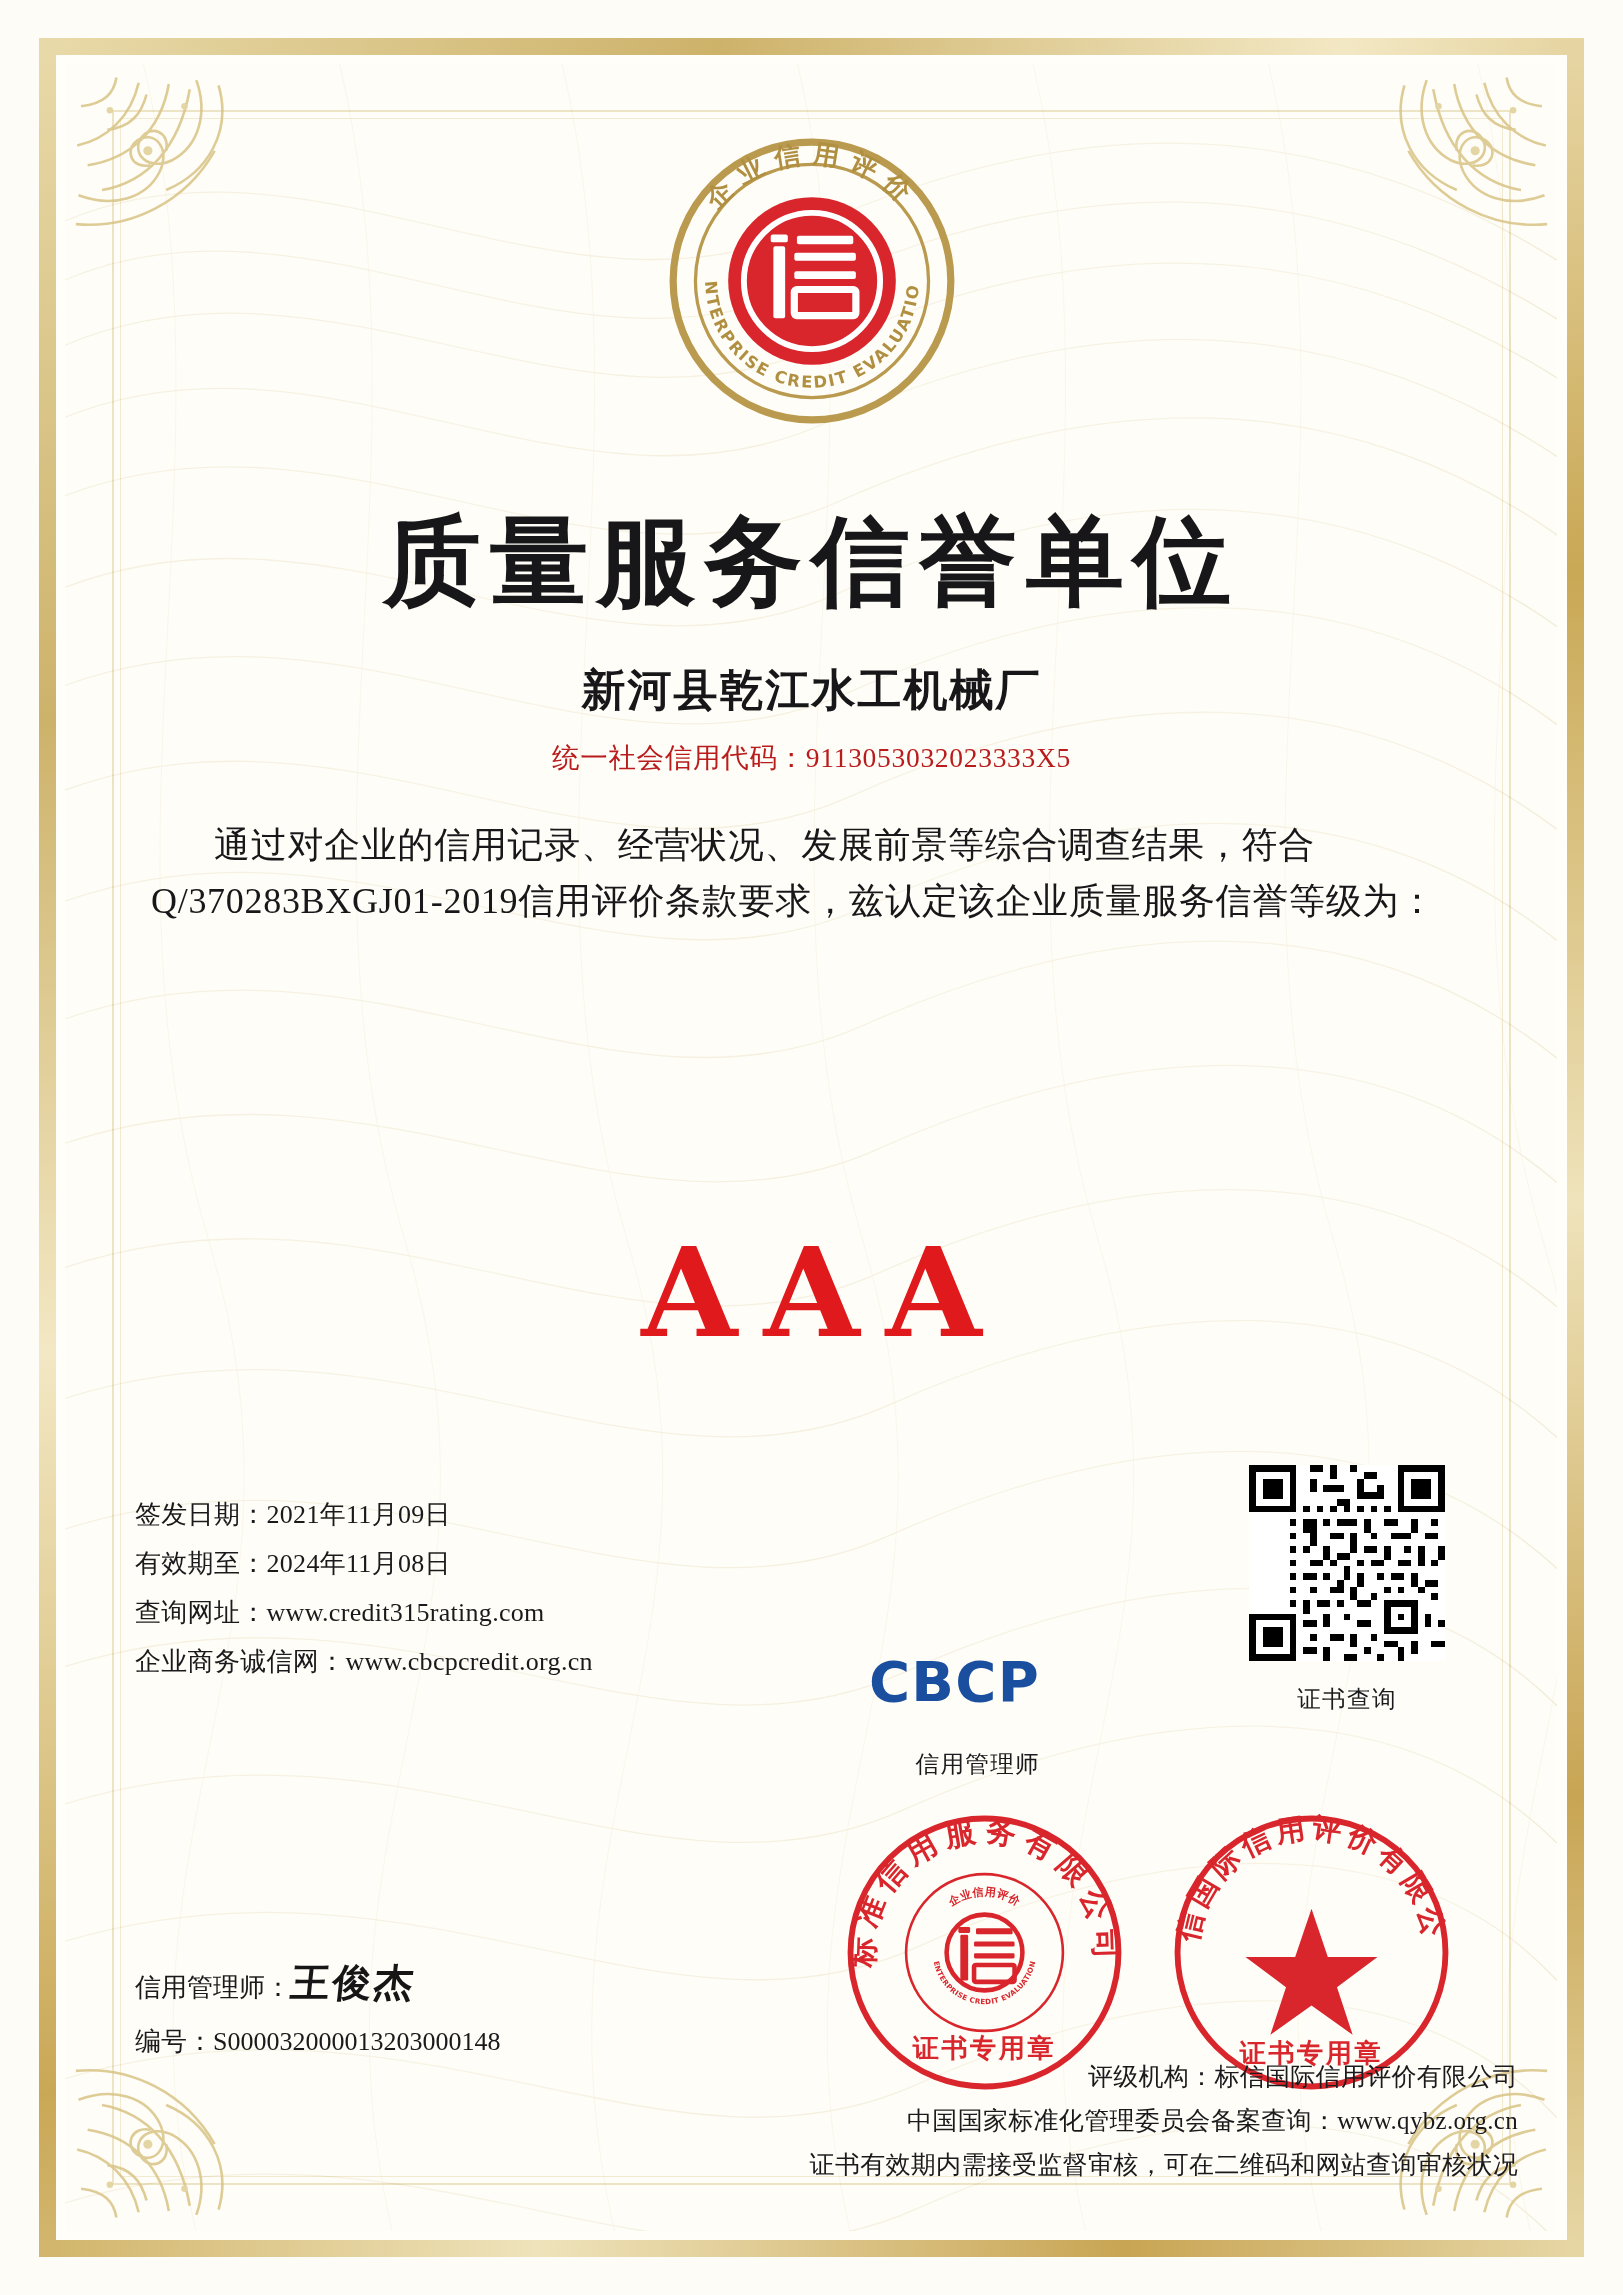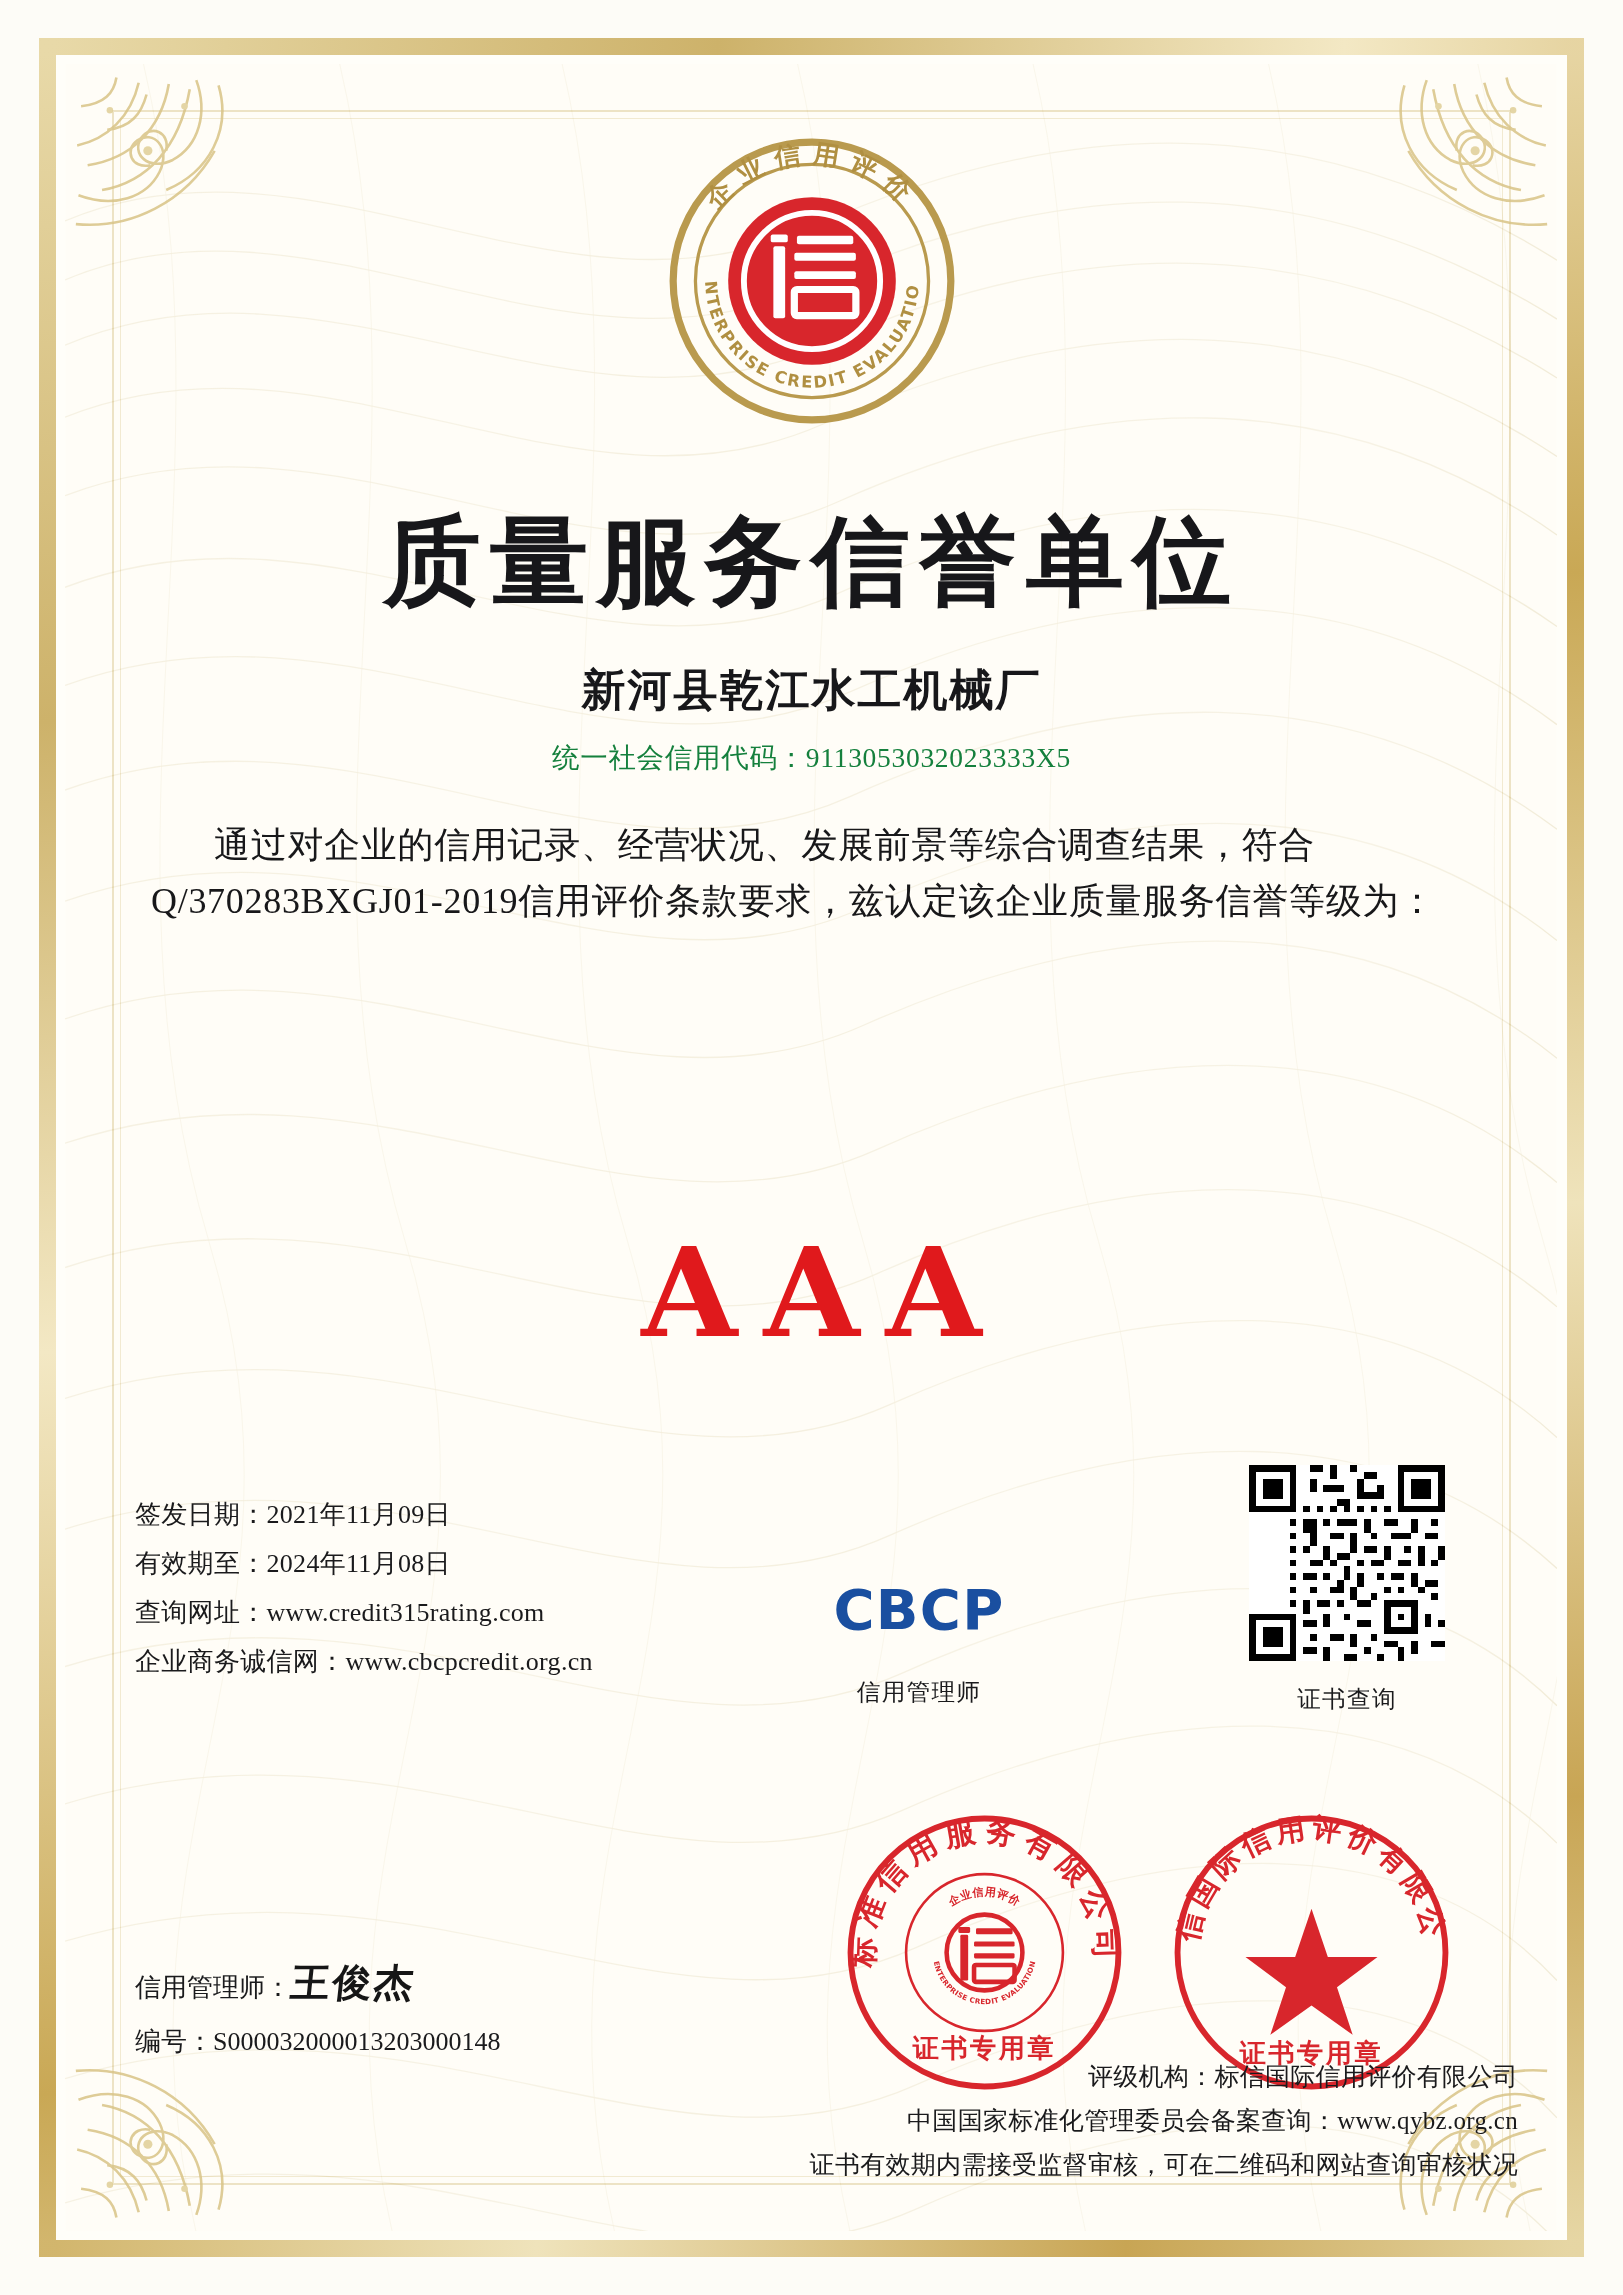--- a/index.html
+++ b/index.html
@@ -122,21 +122,21 @@
     letter-spacing: 2px;
     color: #17171a;
   }
 
   .credit-code {
     position: absolute;
     left: 0; right: 0;
     top: 655px;
     text-align: center;
     font-size: 27.5px;
-    color: #15803d;
+    color: #b91c1c;
     letter-spacing: 0.7px;
   }
 
   .paragraph {
     position: absolute;
     left: 46px;
     right: 39px;
     top: 733px;
     font-size: 36px;
     line-height: 1.55;
@@ -167,23 +167,23 @@
     line-height: 1.88;
     color: #1a1a1c;
     letter-spacing: 0.3px;
   }
   .info .row { white-space: nowrap; }
 
   
   .cbcp {
     position: absolute;
     left: 693px;
-    top: 1492px;
+    top: 1564px;
     width: 242px;
-    text-align: center;
+    text-align: right;
   }
   .cbcp-text {
     font-family: "DejaVu Sans", sans-serif;
     font-weight: bold;
     font-size: 56px;
     color: #1a4fa0;
     letter-spacing: 1.3px;
   }
   .cbcp-label {
     margin-top: 34px;

